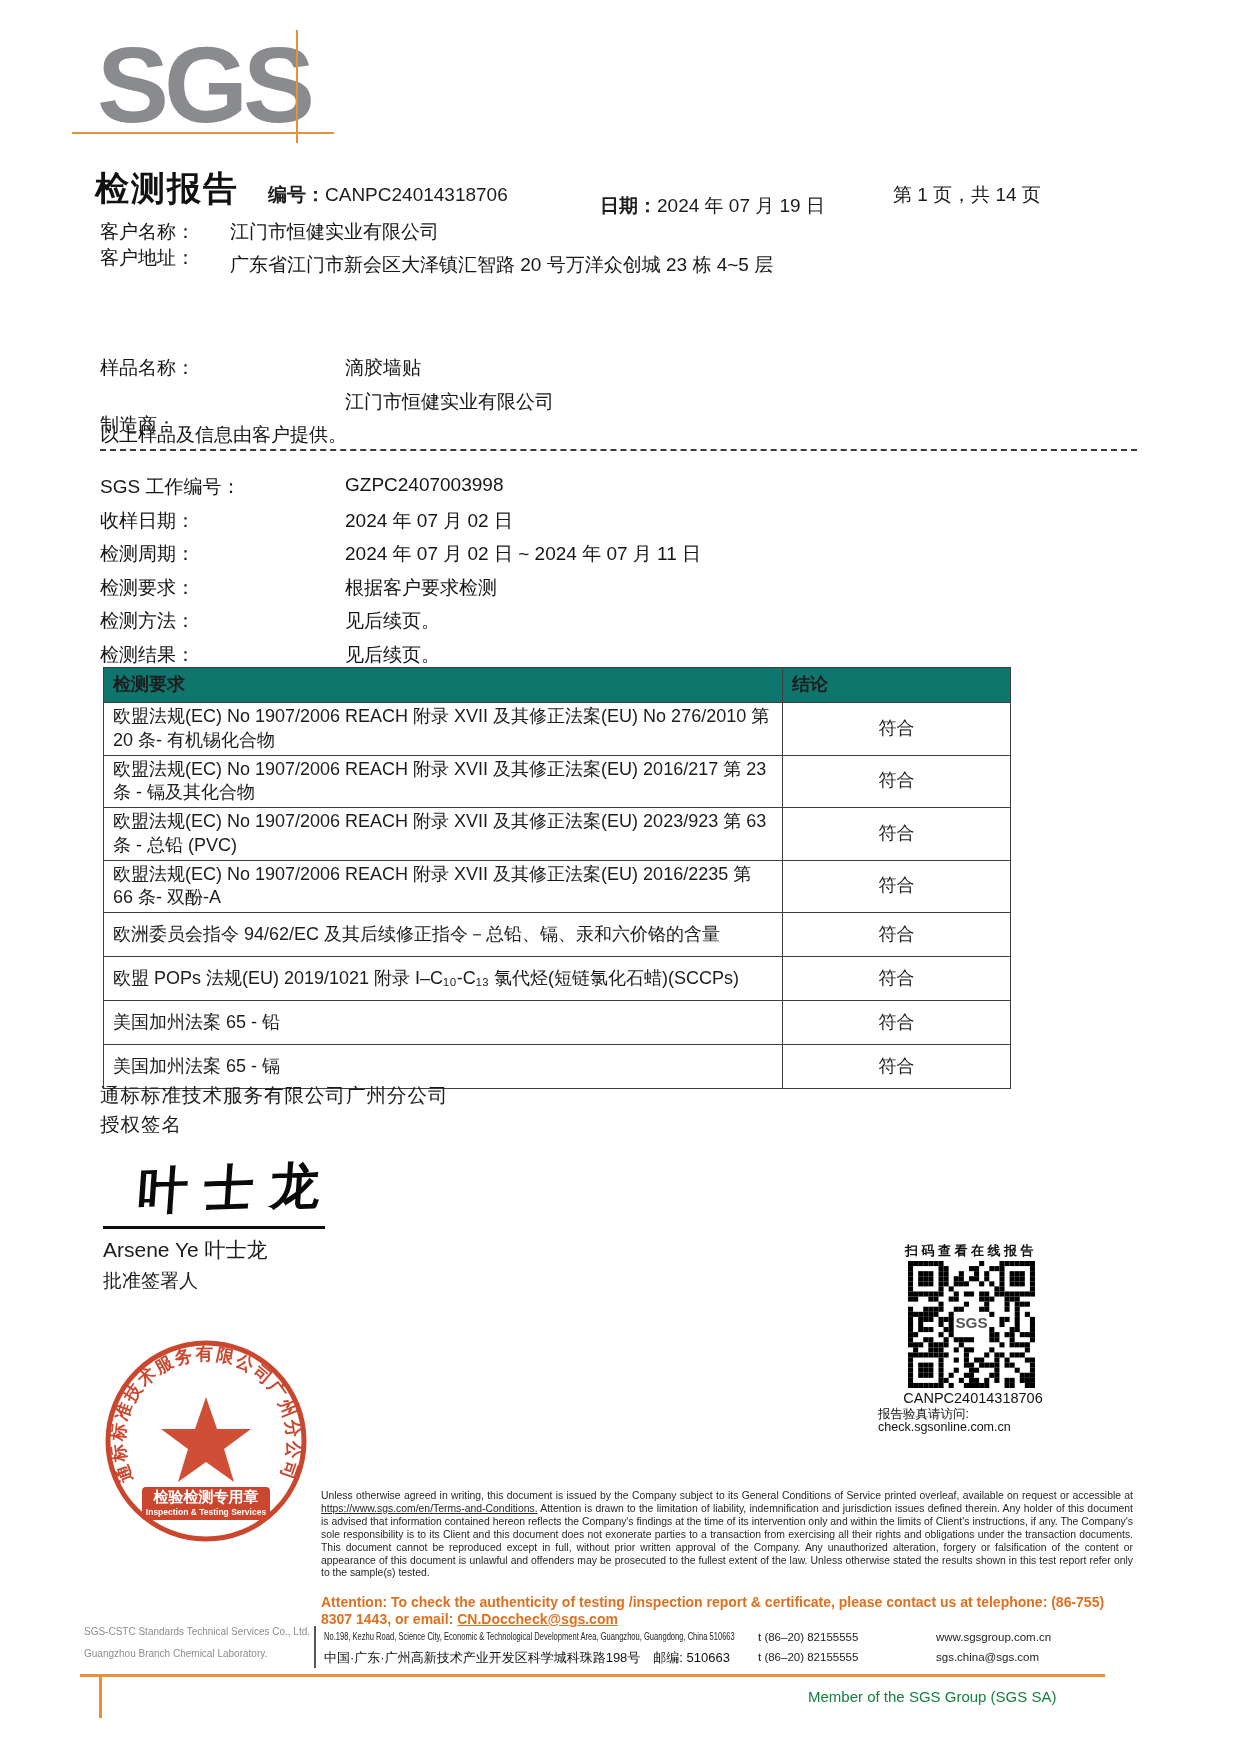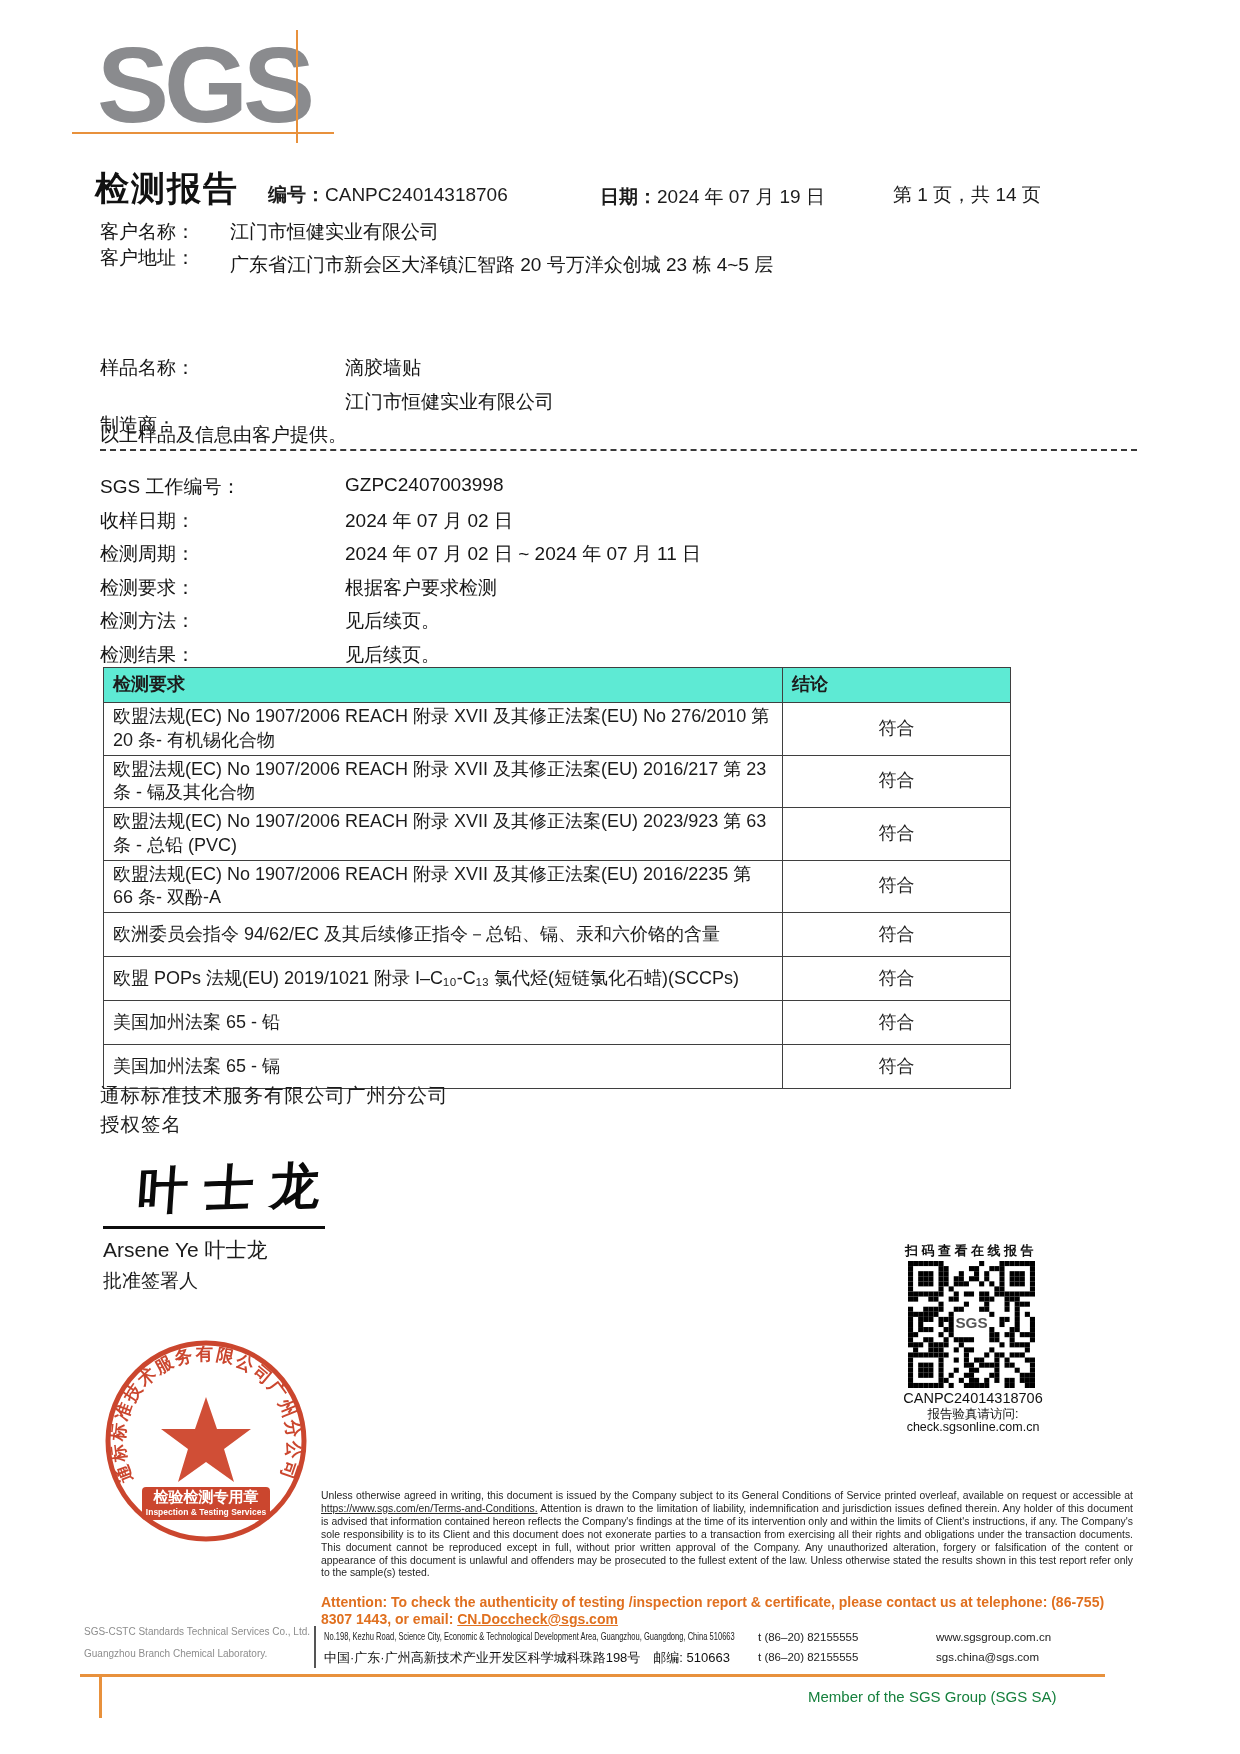--- a/index.html
+++ b/index.html
@@ -16,37 +16,37 @@
   .meta{font-size:19px;}
   .meta b{font-weight:bold;}
   .lbl{font-size:19px;color:#161616;}
   .val{font-size:19px;color:#161616;}
 
   .dashline{border-top:2px dashed #3a3a3a;}
 
   
   table.req{border-collapse:collapse;table-layout:fixed;width:907px;font-size:18px;}
   table.req th,table.req td{border:1.6px solid #3f3f3f;padding:2px 9px;line-height:1.32;}
-  table.req th{background:#5eead4;font-weight:bold;text-align:left;height:30px;}
+  table.req th{background:#0f766e;font-weight:bold;text-align:left;height:30px;}
   table.req th.concl{text-align:left;}
   table.req td.req-cell{text-align:left;}
   table.req td.concl{text-align:center;}
   table.req tr.h2{height:52px;}
   table.req tr.h1{height:44px;}
 
   .sig-company{font-size:19.5px;letter-spacing:1px;}
   .sig-script{font-size:50px;font-weight:bold;letter-spacing:16px;color:#0a0a0a;
               transform:rotate(-2deg) skewX(-6deg);font-family:"DejaVu Serif",serif;}
   .sig-line{height:2.5px;background:#0d0d0d;}
   .sig-name{font-size:21px;}
   .sig-title{font-size:19px;}
 
   .qr-caption{font-size:13px;letter-spacing:3.5px;font-weight:bold;color:#111;}
   .qr-sub{font-size:14.5px;color:#111;text-align:center;}
-  .qr-sub2{font-size:12.5px;color:#111;text-align:center;}
+  .qr-sub2{font-size:12.5px;color:#111;text-align:left;}
 
   .fineprint{width:812px;font-size:10.4px;line-height:12.9px;text-align:justify;color:#262626;font-weight:500;}
   .fineprint a{color:#262626;}
   .attention{width:812px;font-size:14px;line-height:17px;font-weight:bold;color:#e0701f;}
   .attention a{color:#e0701f;}
   .addr-en{font-size:10.5px;white-space:nowrap;transform:scaleX(0.72);transform-origin:left center;color:#222;font-weight:500;}
   .addr-cn{font-size:13px;white-space:nowrap;color:#111;}
   .tel{font-size:11.5px;color:#222;font-weight:500;}
   .web{font-size:11.5px;color:#222;font-weight:500;}
   .member{font-size:15px;color:#15803d;}
@@ -59,21 +59,21 @@
 <body>
 
 <div class="page">
 
   <div class="abs logo-text" style="left:97px;top:42px;">SGS</div>
   <div class="abs cross-v" style="left:296px;top:30px;height:113px;"></div>
   <div class="abs cross-h" style="left:72px;top:132px;width:262px;"></div>
 
   <div class="abs doc-title" style="left:95px;top:166px;">检测报告</div>
   <div class="abs meta" style="left:268px;top:182px;"><b>编号：</b><span>CANPC24014318706</span></div>
-  <div class="abs meta" style="left:600px;top:184px;"><b>日期：</b><span>2024 年 07 月 19 日</span></div>
+  <div class="abs meta" style="left:600px;top:193px;"><b>日期：</b><span>2024 年 07 月 19 日</span></div>
   <div class="abs meta" style="left:893px;top:182px;">第 1 页，共 14 页</div>
 
   <div class="abs lbl" style="left:100px;top:219px;">客户名称：</div>
   <div class="abs val" style="left:230px;top:219px;">江门市恒健实业有限公司</div>
   <div class="abs lbl" style="left:100px;top:245px;">客户地址：</div>
   <div class="abs val" style="left:230px;top:252px;">广东省江门市新会区大泽镇汇智路 20 号万洋众创城 23 栋 4~5 层</div>
 
   <div class="abs lbl" style="left:100px;top:355px;">样品名称：</div>
   <div class="abs val" style="left:345px;top:355px;">滴胶墙贴</div>
   <div class="abs lbl" style="left:100px;top:412px;">制造商：</div>

